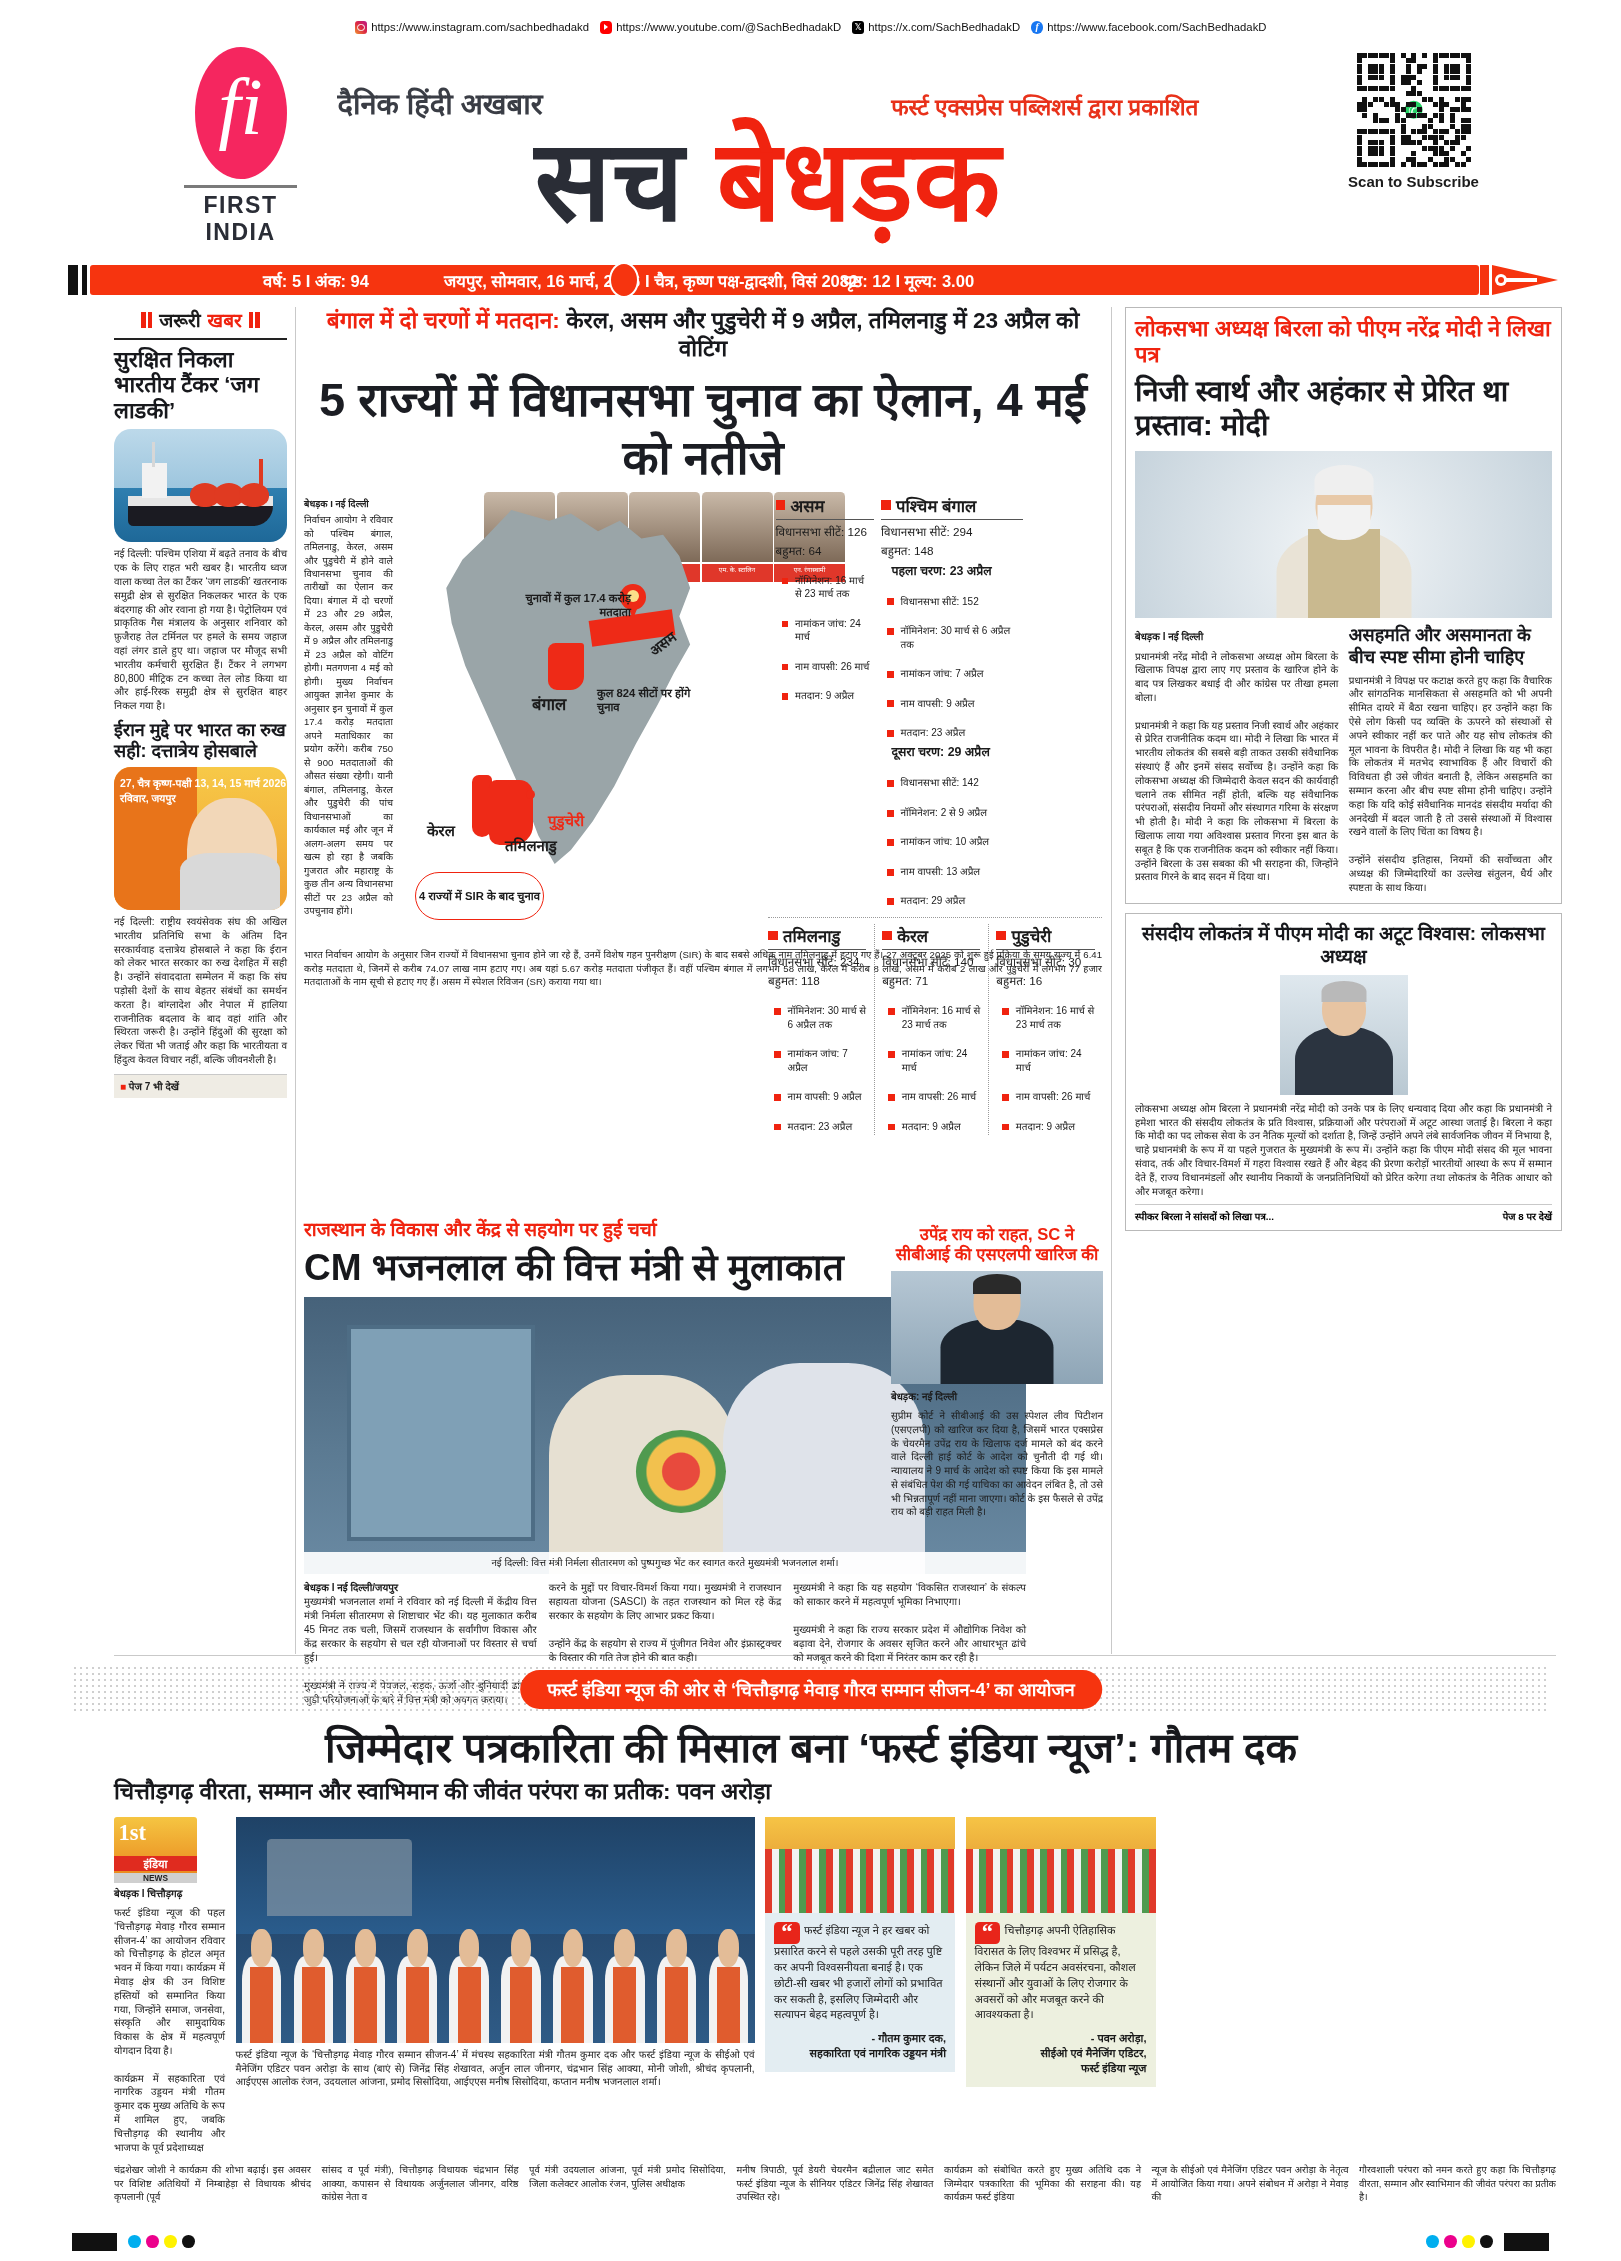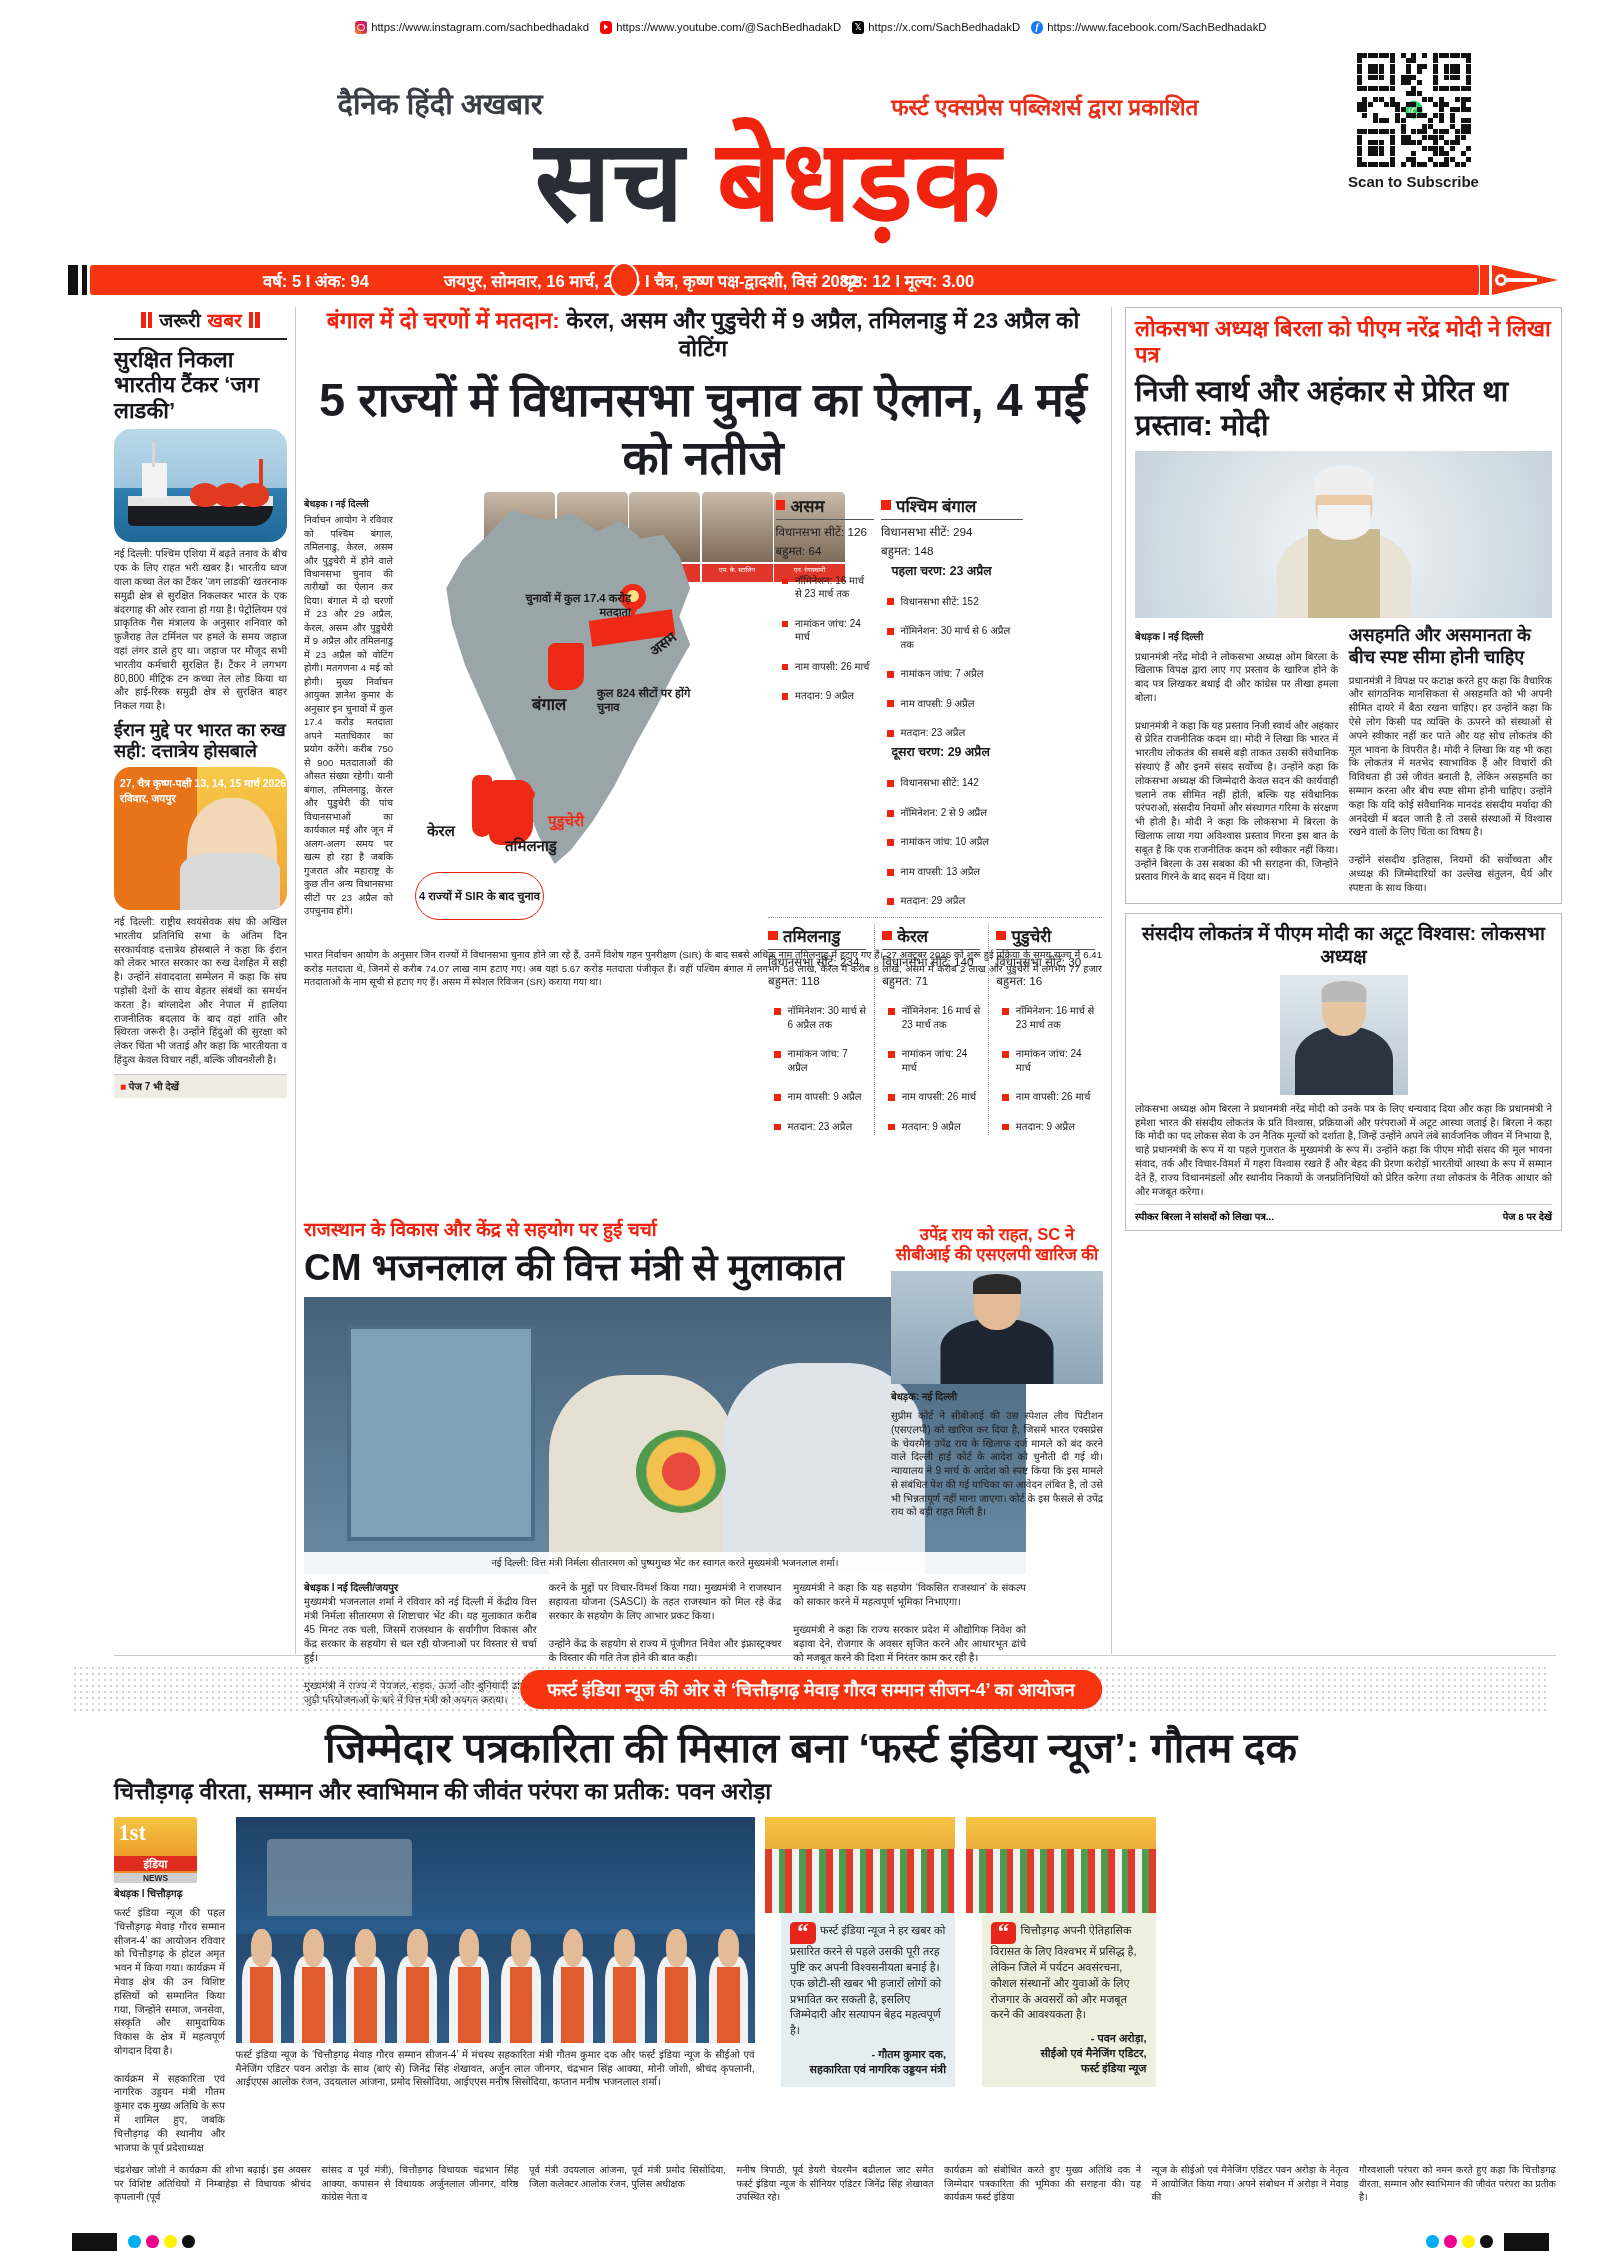--- a/index.html
+++ b/index.html
@@ -266,21 +266,21 @@
   .groupphoto .fort   { position:absolute; left:6%; top:10%; width:28%; height:34%; background:#8899a8; opacity:.65; border-radius:4.5px 4.5px 0 0;}
   .groupphoto .people { position:absolute; left:0; right:0; bottom:0; height:56%; display:flex; }
   .groupphoto .p { flex:1; position:relative; }
   .groupphoto .p .b { position:absolute; left:12%; right:12%; bottom:0; top:32%; background:#f2f2f2; border-radius:28% 28% 0 0;}
   .groupphoto .p .s { position:absolute; left:28%; right:28%; bottom:0; top:40%; background:#e05c2e; }
   .groupphoto .p .f { position:absolute; left:30%; right:30%; top:10%; height:30%; background:#e3bc97; border-radius:46%;}
 
   .qbox { width:190px; }
   .qbox .pic { height:96px; background:linear-gradient(#f6c445,#d9822b); position:relative; overflow:hidden;}
   .qbox .pic .fl { position:absolute; left:0; right:0; bottom:0; height:66%; background:repeating-linear-gradient(90deg,#e03a2a 0 6.8px,#f2f2f2 6.8px 13.5px,#4f9a4f 13.5px 20.3px);}
-  .qbox .qt { padding:9px 9px 10.5px; font-size:11px; line-height:1.44; color:#1b1b1b; position:relative;margin-left:16px;}
+  .qbox .qt { padding:9px 9px 10.5px; font-size:11px; line-height:1.44; color:#1b1b1b; position:relative;}
   .qbox.blue .qt { background:#e3edf2; }
   .qbox.green .qt { background:#edf0df; }
   .qmark {
     display:inline-block; width:25.6px; height:22.6px; background:#e8251a; color:#fff;
     border-radius:4.5px 4.5px 4.5px 0; font-family:"Liberation Serif",serif; font-size:22.6px;
     line-height:19.6px; text-align:center; vertical-align:-5.3px; margin-right:4.5px; font-weight:700;
   }
   .qattr { text-align:right; font-weight:700; margin-top:7.5px; font-size:11px; line-height:1.38;}
   .qattr .nm { font-weight:800; }
 
@@ -312,20 +312,27 @@
       <span>https://x.com/SachBedhadakD</span>
     </span>
     <span class="social-item">
       <i class="sicon fb">f</i>
       <span>https://www.facebook.com/SachBedhadakD</span>
     </span>
   </div>
 
   <div class="masthead">
 
+    <div class="fi-logo">
+      <div class="fi-oval">
+        <span>fi</span>
+      </div>
+      <div class="fi-bar"></div>
+      <div class="fi-name">FIRST INDIA</div>
+    </div>
 
     <div class="mh-center">
       <div class="mh-tagline-row">
         <span class="mh-tag-l">दैनिक हिंदी अखबार</span>
         <span class="mh-tag-r">फर्स्ट एक्सप्रेस पब्लिशर्स द्वारा प्रकाशित</span>
       </div>
       <div class="mh-title">
         <span>सच </span><span class="red">बेधड़क</span>
       </div>
     </div>

